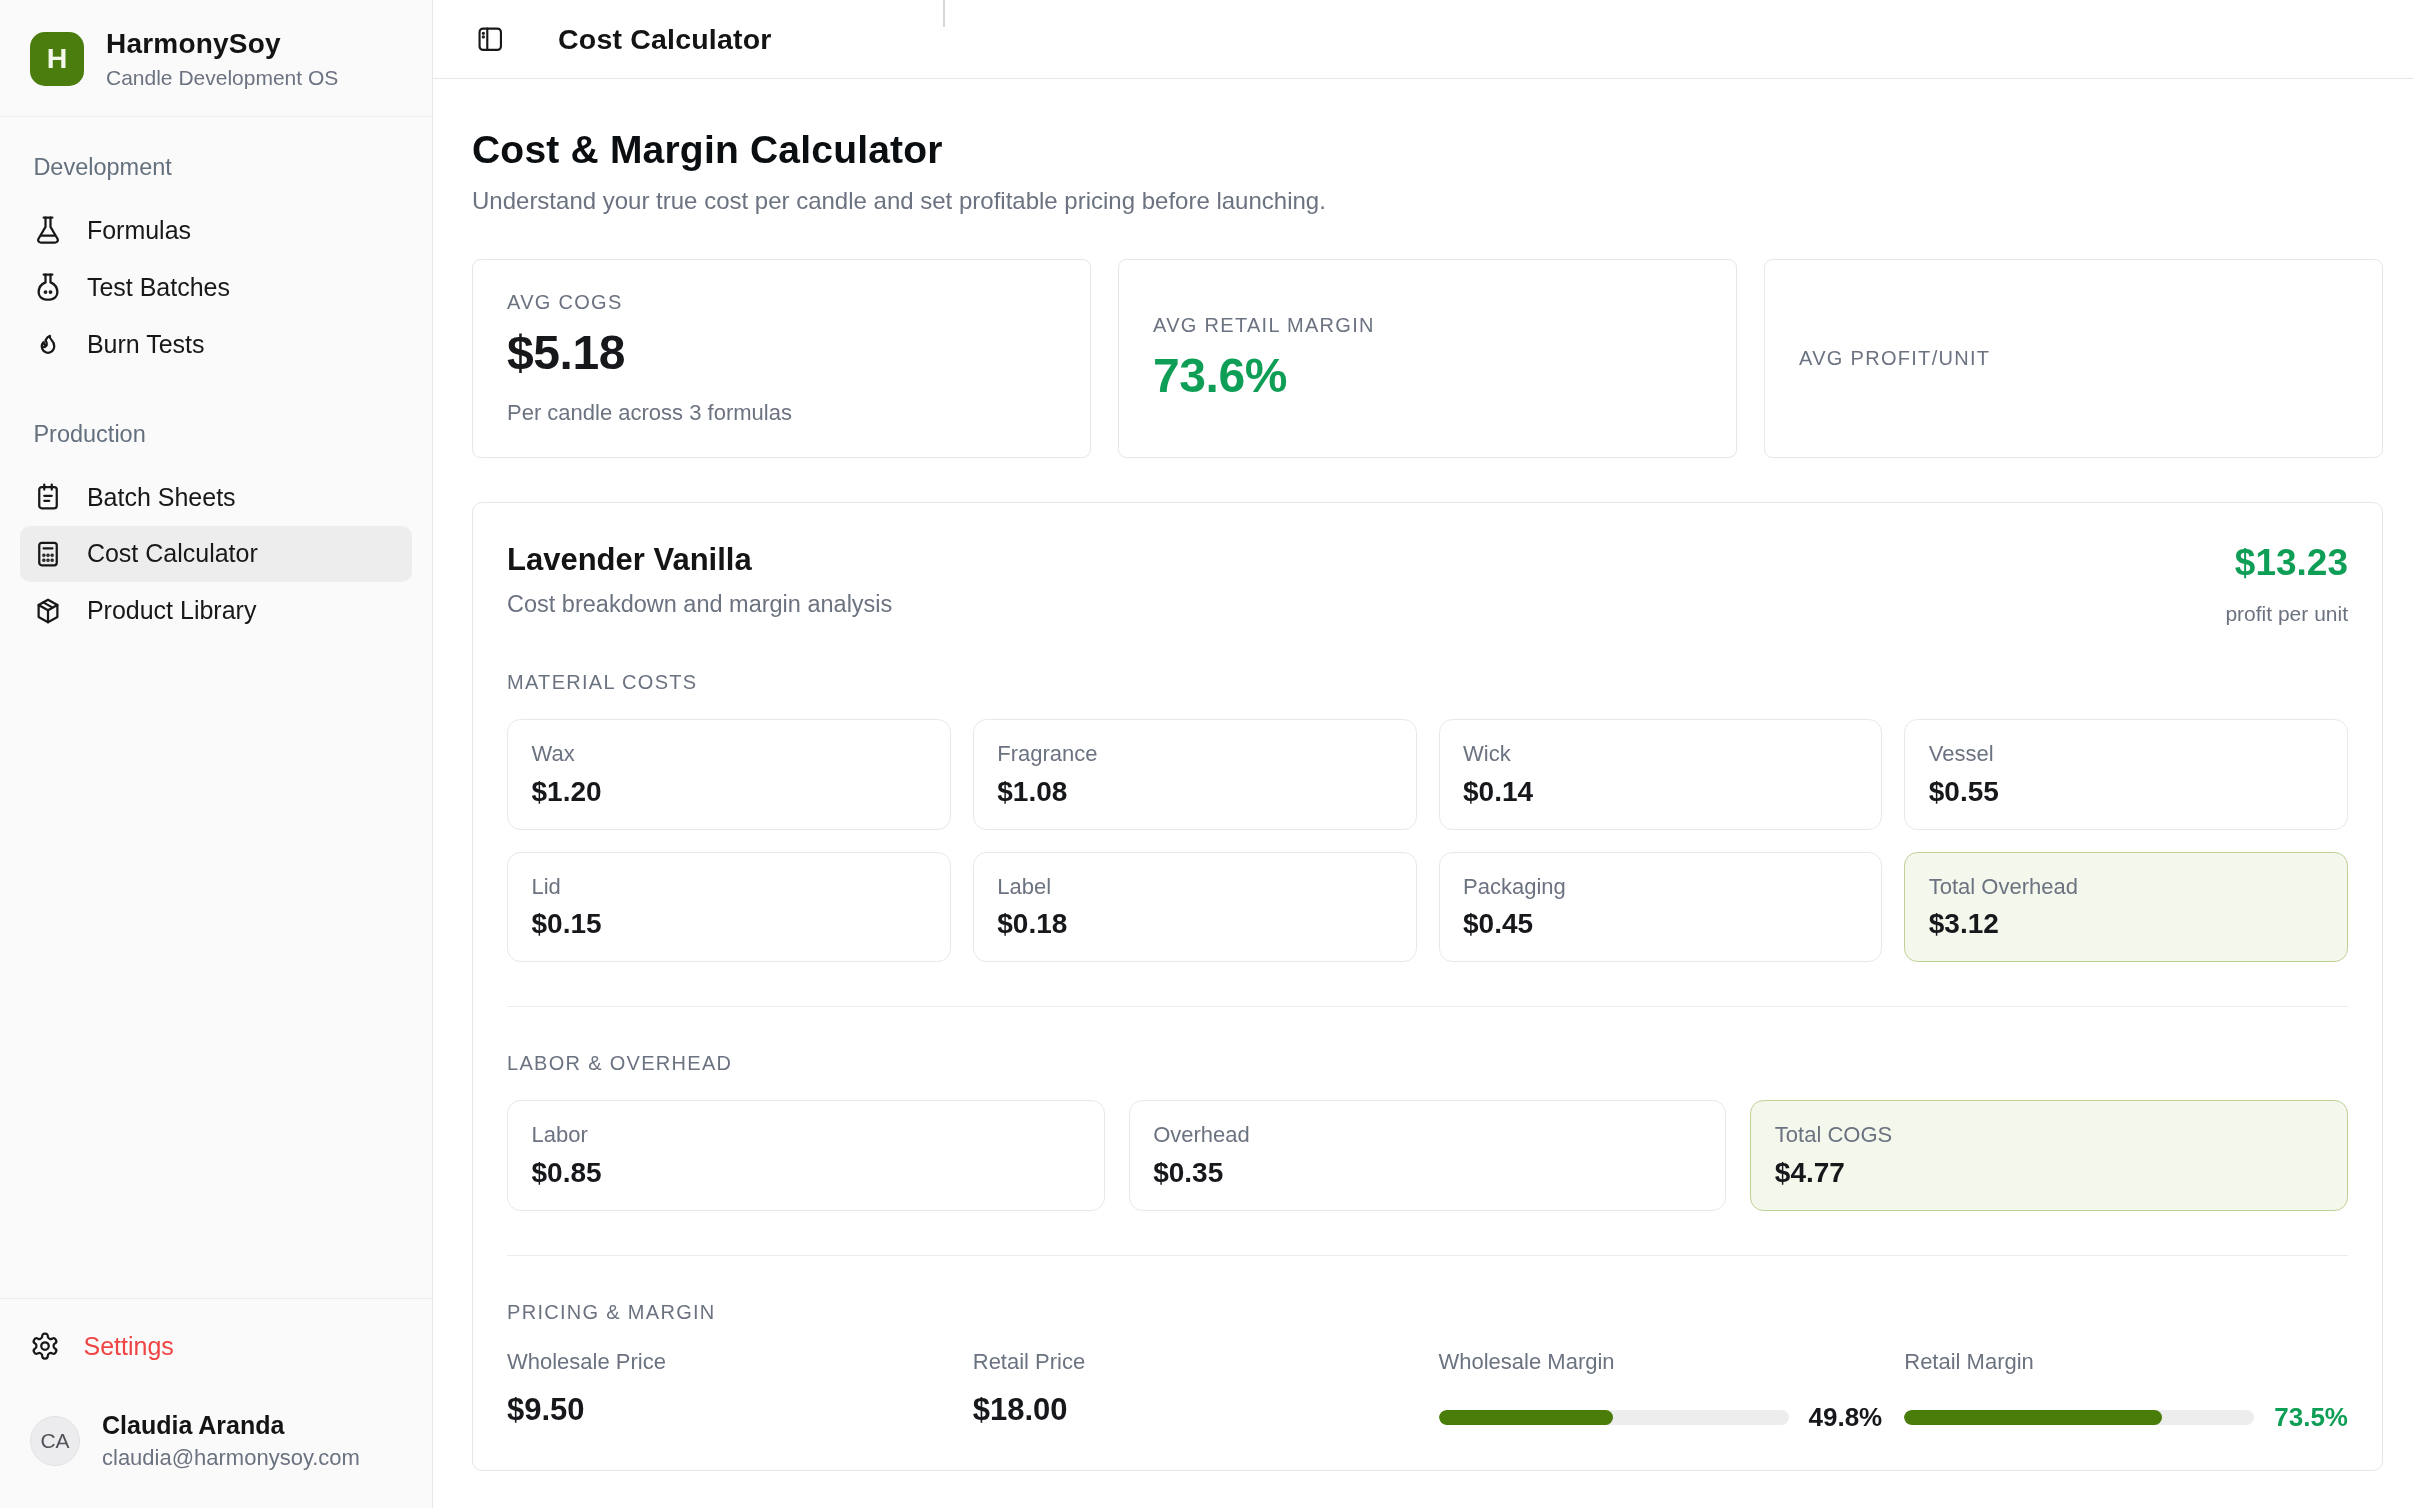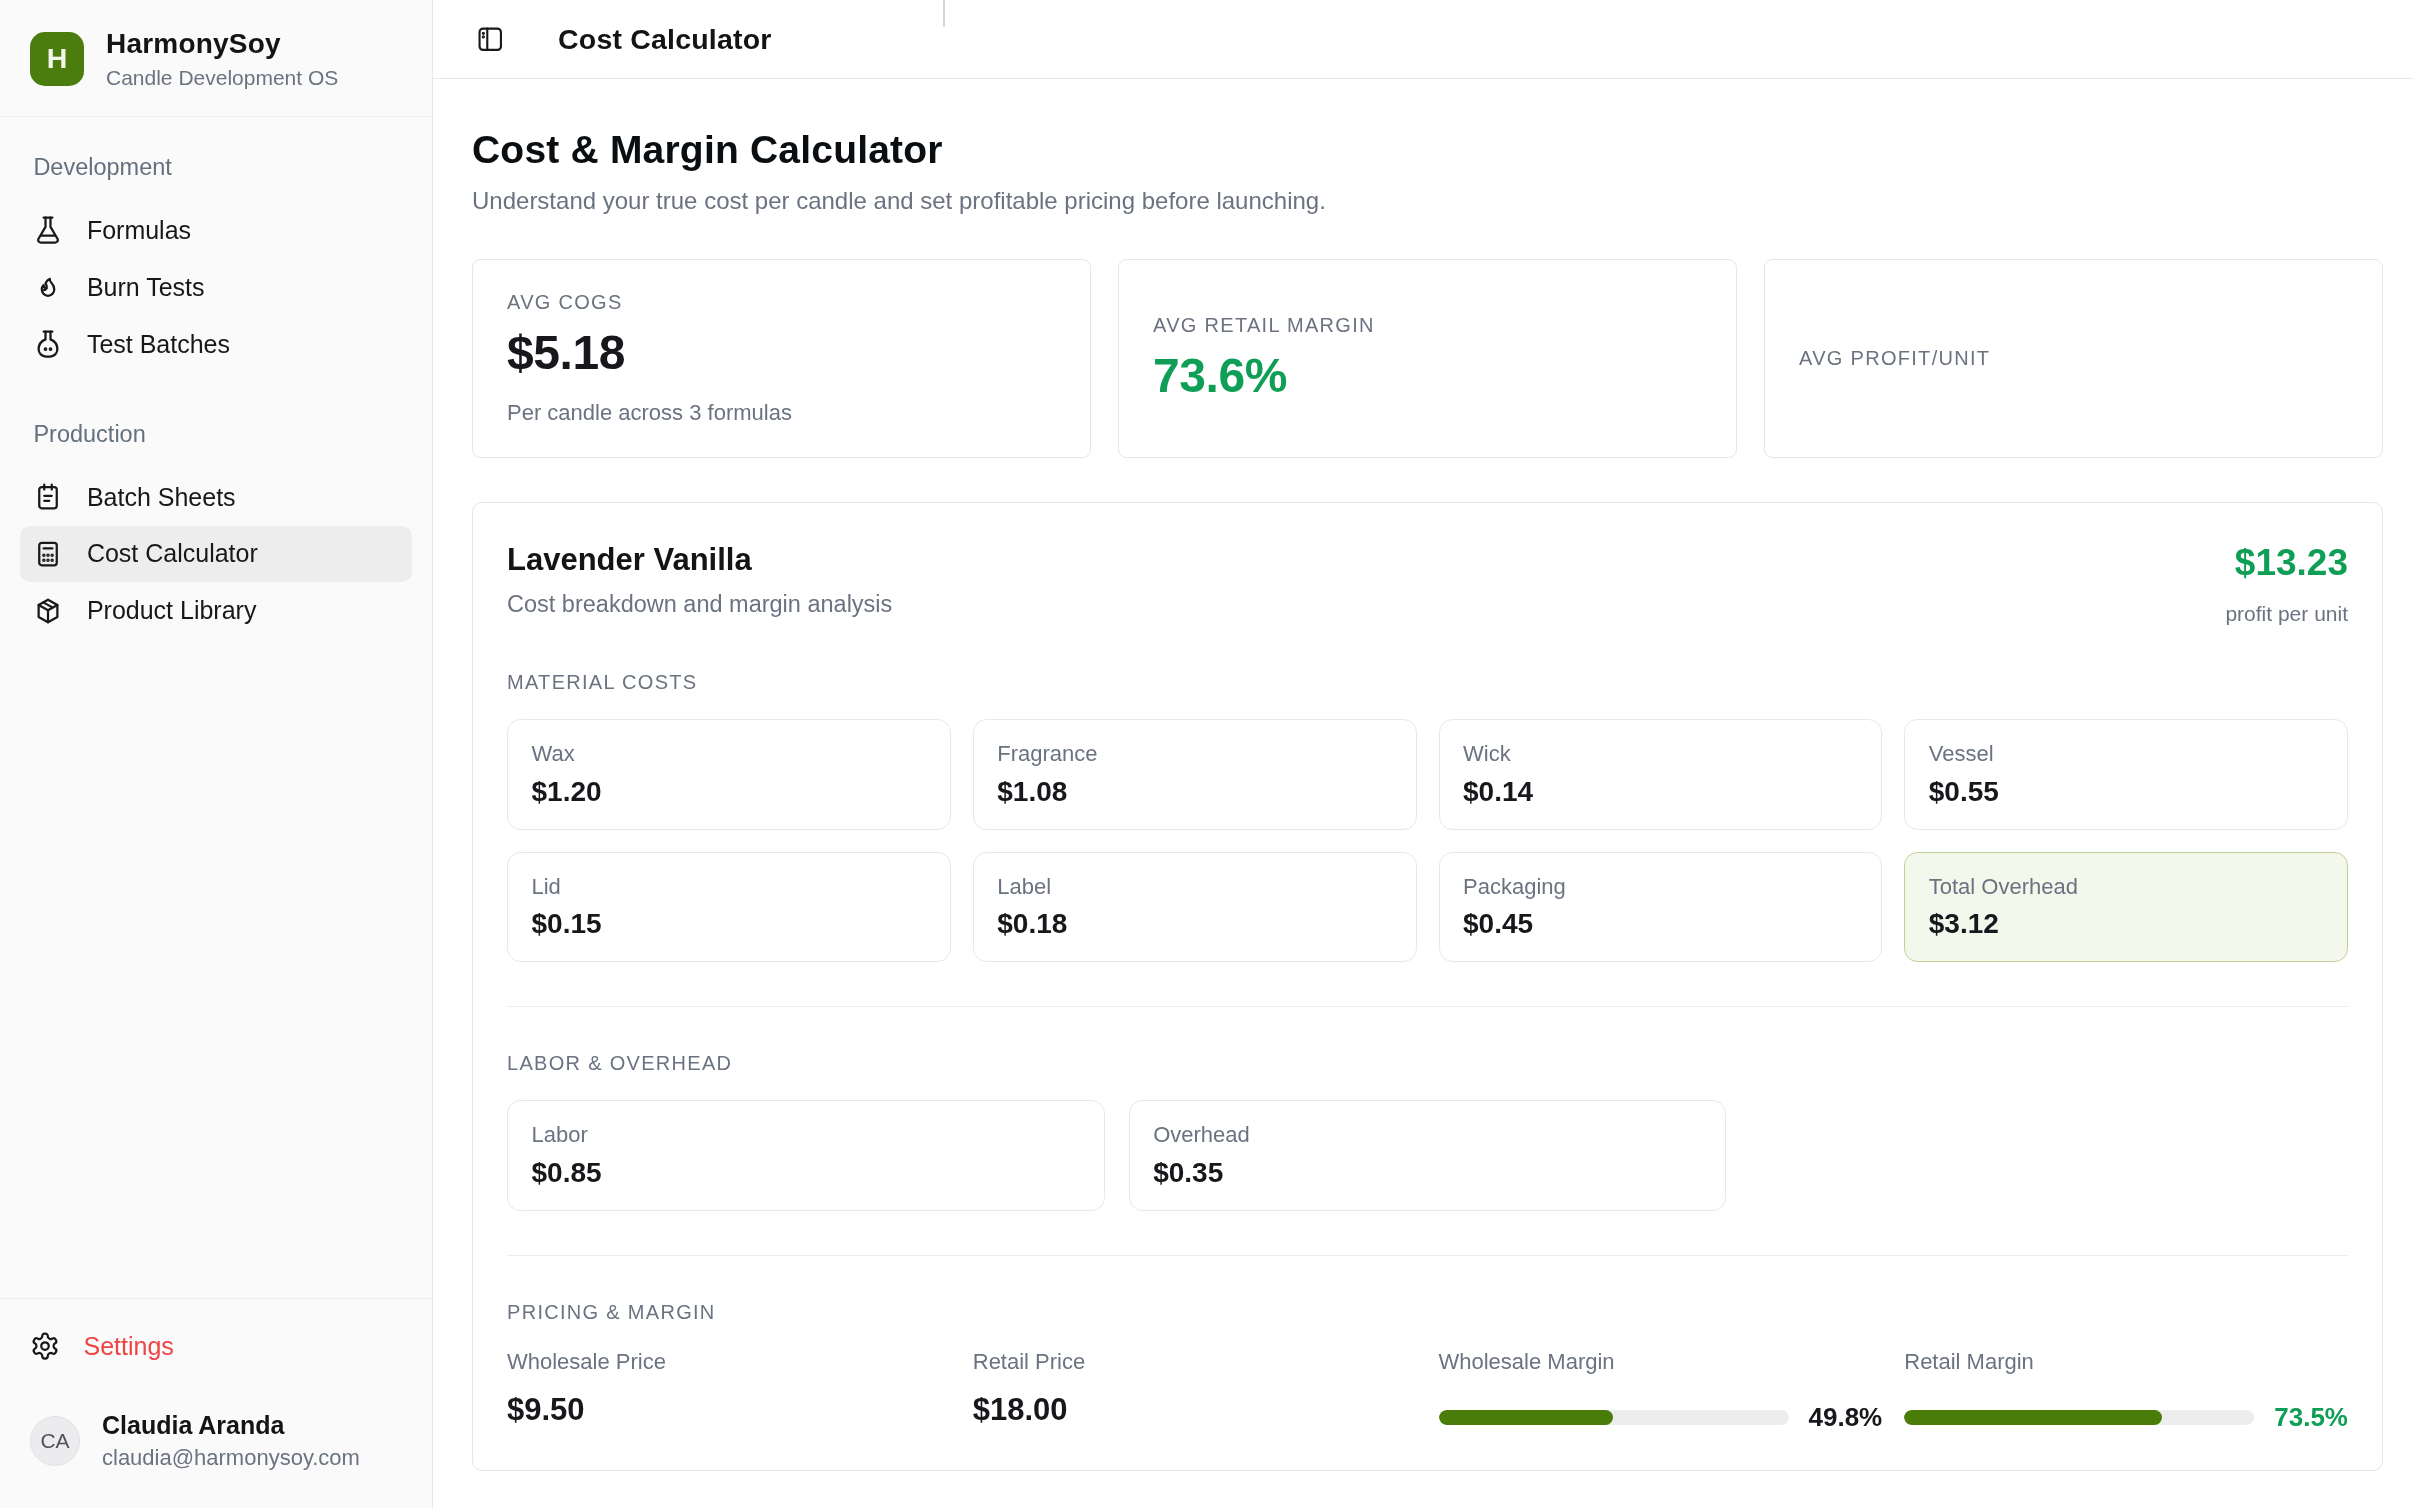--- a/index.html
+++ b/index.html
@@ -102,32 +102,32 @@
     <div class="nav-item">
       <svg viewBox="0 0 24 24">
           <path d="M10 2v7.5L4.2 19.4A2 2 0 0 0 6 22h12a2 2 0 0 0 1.8-2.6L14 9.5V2"></path>
           <path d="M8.5 2h7"></path>
           <path d="M7 16.5h10"></path>
         </svg>
       <span>Formulas</span>
     </div>
     <div class="nav-item">
       <svg viewBox="0 0 24 24">
-          <path d="M8.5 14.5A2.5 2.5 0 0 0 11 12c0-1.38-.5-2-1-3 1.072-2.143 2.224-3.095 3.5-3.5-.32 1.28.32 2.4 1.5 3.5C16.5 10.5 17 12 17 14a5 5 0 1 1-10 0c0-1.33.5-2.5 1.5-3.5 0 1.38 1.12 2.5 2.5 2.5Z"></path>
-        </svg>
-      <span>Burn Tests</span>
-    </div>
-    <div class="nav-item">
-      <svg viewBox="0 0 24 24">
           <path d="M10 2v6.3C6.8 9.6 4.5 12.7 4.5 16.2 4.5 19.4 7.1 22 10.3 22h3.4c3.2 0 5.8-2.6 5.8-5.8 0-3.5-2.3-6.6-5.5-7.9V2"></path>
           <path d="M8.5 2h7"></path>
           <circle cx="10" cy="16" r="0.6" fill="currentColor"></circle>
           <circle cx="14" cy="16" r="0.6" fill="currentColor"></circle>
         </svg>
       <span>Test Batches</span>
+    </div>
+    <div class="nav-item">
+      <svg viewBox="0 0 24 24">
+          <path d="M8.5 14.5A2.5 2.5 0 0 0 11 12c0-1.38-.5-2-1-3 1.072-2.143 2.224-3.095 3.5-3.5-.32 1.28.32 2.4 1.5 3.5C16.5 10.5 17 12 17 14a5 5 0 1 1-10 0c0-1.33.5-2.5 1.5-3.5 0 1.38 1.12 2.5 2.5 2.5Z"></path>
+        </svg>
+      <span>Burn Tests</span>
     </div>
 
     <div class="nav-gap"></div>
     <div class="nav-section-label">Production</div>
 
     <div class="nav-item">
       <svg viewBox="0 0 24 24">
           <rect x="5" y="4" width="14" height="17" rx="2"></rect>
           <path d="M9 2v4M15 2v4M9 11h6M9 15h4"></path>
         </svg>
@@ -258,20 +258,24 @@
       <div class="sec-label">LABOR &amp; OVERHEAD</div>
       <div class="cells-3">
         <div class="cell">
           <div class="cell-label">Labor</div>
           <div class="cell-value">$0.85</div>
         </div>
         <div class="cell">
           <div class="cell-label">Overhead</div>
           <div class="cell-value">$0.35</div>
         </div>
+        <div class="cell highlight">
+          <div class="cell-label">Total COGS</div>
+          <div class="cell-value">$4.77</div>
+        </div>
       </div>
 
       <div class="divider"></div>
       <div class="sec-label">PRICING &amp; MARGIN</div>
       <div class="pricing-grid">
         <div>
           <div class="price-label">Wholesale Price</div>
           <div class="price-value">$9.50</div>
         </div>
         <div>

